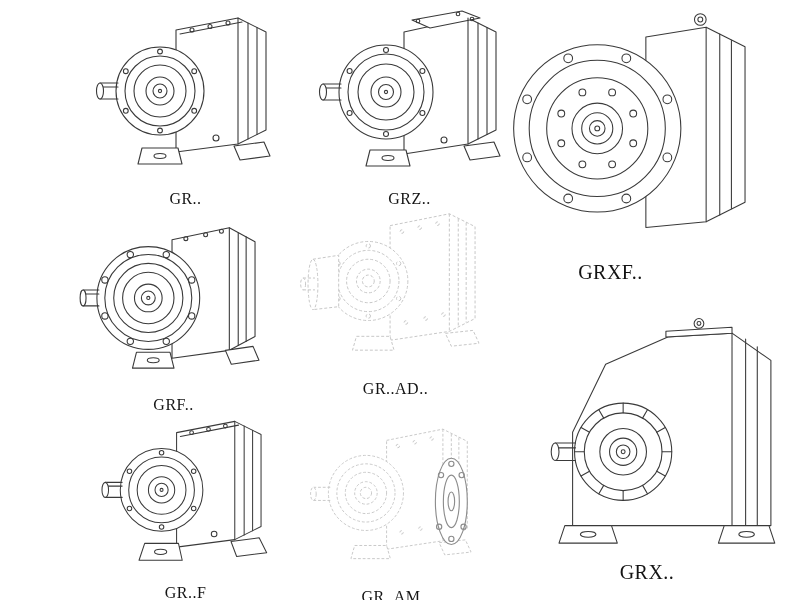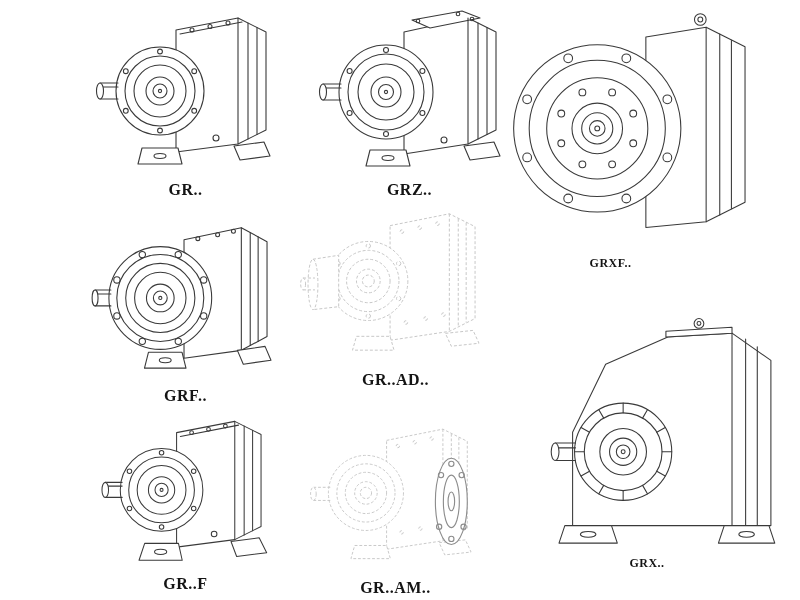--- a/index.html
+++ b/index.html
@@ -3,38 +3,38 @@
 <meta charset="utf-8">
 <style>
   html,body{margin:0;padding:0;}
   body{
     width:800px;height:600px;overflow:hidden;background:#ffffff;
     font-family:"Liberation Serif", serif;position:relative;
   }
   .figure{position:absolute;display:flex;flex-direction:column;align-items:center;}
   .figure svg{display:block;}
   .fig-label{
-    font-weight:700;font-size:16px;color:#141414;letter-spacing:.5px;
-    line-height:20px;margin-top:6px;text-align:left;white-space:nowrap;
+    font-weight:400;font-size:16px;color:#141414;letter-spacing:.5px;
+    line-height:20px;margin-top:15px;text-align:left;white-space:nowrap;
   }
-  .fig-label.big{font-size:12px;}
+  .fig-label.big{font-size:20px;}
   .shift-l{transform:translateX(-30px);}
   .shift-s{transform:translateX(-16px);}
   
   .ln  {fill:none;stroke:#3a3a3a;stroke-width:1.1;stroke-linejoin:round;stroke-linecap:round;}
   .lnf {fill:#ffffff;stroke:#3a3a3a;stroke-width:1.1;stroke-linejoin:round;}
   .gln {fill:none;stroke:#c6c6c6;stroke-width:1;stroke-dasharray:3 2;stroke-linejoin:round;}
   .glnf{fill:#ffffff;stroke:#c6c6c6;stroke-width:1;stroke-dasharray:3 2;stroke-linejoin:round;}
   .fl  {fill:#ffffff;stroke:#8c8c8c;stroke-width:1.2;stroke-linejoin:round;}
   .fln {fill:none;stroke:#8c8c8c;stroke-width:1.2;stroke-linejoin:round;}
   
   #fig-gr  {left:88px;  top:4px;   width:195px;}
   #fig-grz {left:312px; top:4px;   width:195px;}
   #fig-grxf{left:498px; top:2px;   width:285px;}
-  #fig-grf {left:88px;  top:212px; width:195px;}
+  #fig-grf {left:76px;  top:212px; width:195px;}
   #fig-grad{left:298px; top:196px; width:195px;}
   #fig-grff{left:88px;  top:408px; width:195px;}
   #fig-gram{left:298px; top:412px; width:195px;}
   #fig-grx {left:518px; top:304px; width:290px;}
 </style>
 </head>
 <body>
 
 <div class="figure" id="fig-gr">
   <svg width="195" height="170" viewBox="0 0 195 170">

